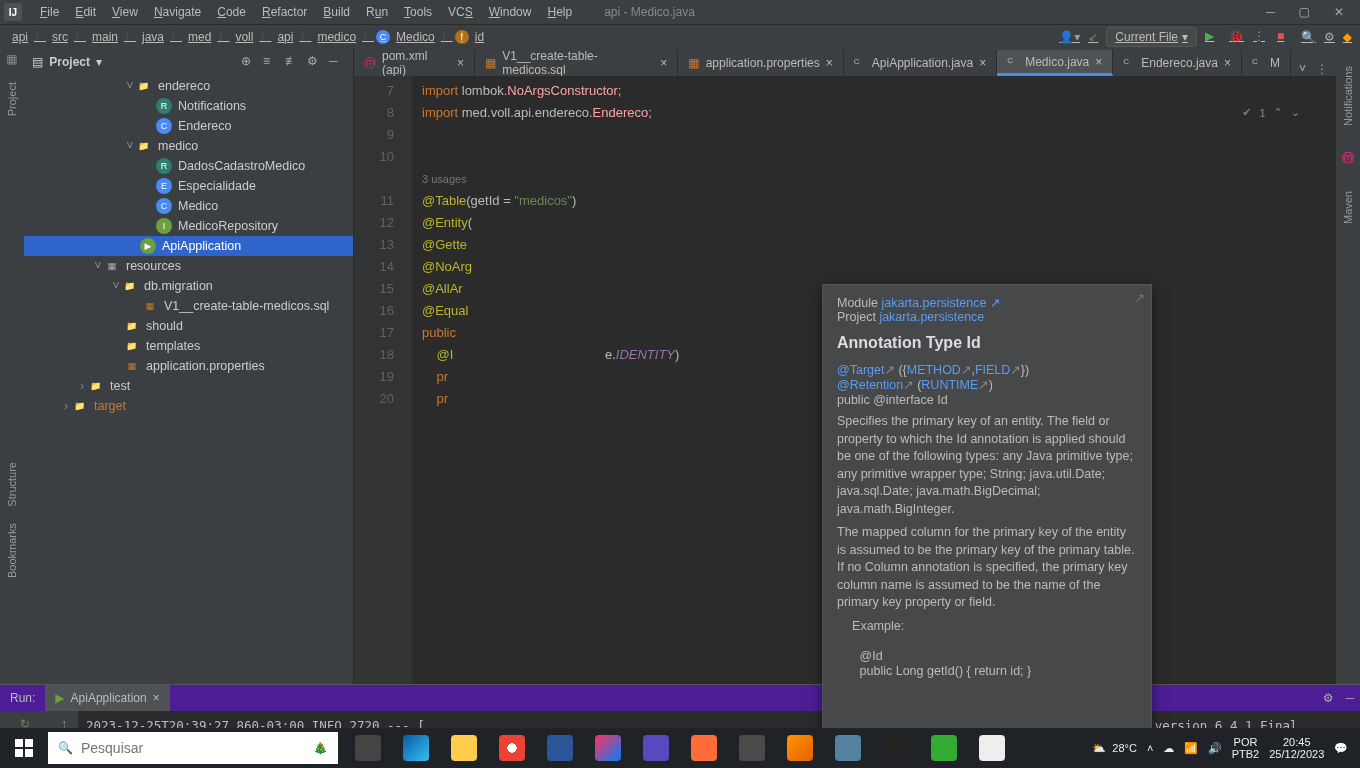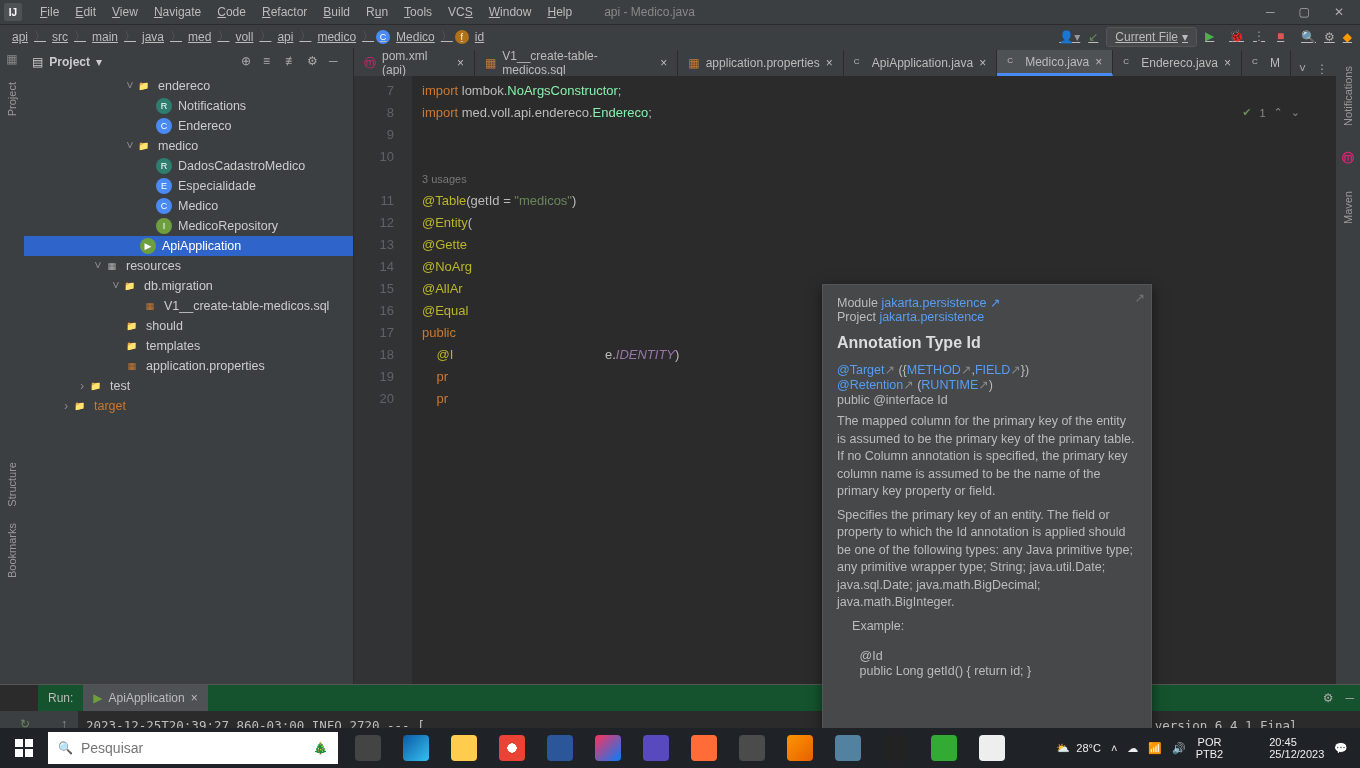--- a/index.html
+++ b/index.html
@@ -43,53 +43,53 @@
 .editor-area { flex:1; display:flex; flex-direction:column; background:#2b2b2b; position:relative; }
 .tabs { height:28px; background:#3c3f41; display:flex; align-items:flex-end; overflow:hidden; }
 .tab { height:26px; padding:0 10px; display:flex; align-items:center; gap:6px; color:#bbb; border-right:1px solid #2b2b2b; font-size:12px; }
 .tab.active { background:#4e5254; border-bottom:3px solid #4a8af4; }
 .tab-actions { margin-left:auto; padding:0 8px; display:flex; gap:10px; color:#aaa; }
 .code { flex:1; display:flex; font-family:Consolas,"Courier New",monospace; font-size:13px; position:relative; }
 .gutter { width:58px; background:#313335; color:#606366; text-align:right; padding:4px 18px 0 0; line-height:22px; }
 .code-lines { flex:1; padding:4px 0 0 10px; line-height:22px; white-space:pre; }
 .kw { color:#cc7832; }
 .str { color:#6a8759; }
-.cls { color:#86efac; font-style:normal; }
+.cls { color:#fca5a5; font-style:normal; }
 .ann { color:#bbb529; }
 .ident { color:#9876aa; font-style:italic; }
 .usage { color:#787878; font-size:11px; }
 .doc-popup { position:absolute; left:468px; top:236px; width:330px; height:490px; background:#46484a; border:1px solid #555; box-shadow:0 4px 12px rgba(0,0,0,.5); padding:10px 14px; color:#bbb; font-size:12.5px; overflow:hidden; }
 .doc-popup .link { color:#589df6; }
 .doc-popup h3 { color:#ddd; font-size:16px; margin:10px 0; font-weight:bold; }
 .doc-popup .mono { font-family:Consolas,monospace; }
 .doc-popup p { margin:6px 0; line-height:1.4; }
 .doc-arrow { position:absolute; right:6px; top:5px; color:#777; }
 .doc-corner { position:absolute; right:8px; bottom:6px; color:#777; }
 .right-tabs { width:24px; background:#3c3f41; display:flex; flex-direction:column; align-items:center; padding-top:8px; gap:24px; }
 .right-tabs .vlabel { writing-mode:vertical-rl; transform:rotate(180deg); color:#999; font-size:11px; }
 .run-panel { height:250px; background:#2b2b2b; border-top:1px solid #555; display:flex; flex-direction:column; }
-.run-tabbar { height:26px; background:#14532d; display:flex; align-items:center;margin-left:38px; }
+.run-tabbar { height:26px; background:#4c1d95; display:flex; align-items:center; }
 .run-tabbar .rtab { padding:0 10px; height:100%; display:flex; align-items:center; gap:6px; color:#bbb; }
 .run-tabbar .rtab.active { background:#4e5254; }
 .run-tabbar .spacer { flex:1; }
 .run-tabbar .ricon { color:#aaa; padding:0 6px; }
 .run-body { flex:1; display:flex; overflow:hidden; }
 .run-left { width:50px; background:#3c3f41; display:flex; flex-direction:column; align-items:center; padding-top:6px; gap:10px; }
 .run-left2 { width:28px; background:#3c3f41; display:flex; flex-direction:column; align-items:center; padding-top:6px; gap:10px; color:#999; }
 .console { flex:1; font-family:Consolas,monospace; font-size:12.5px; color:#bcbcbc; padding:4px 8px; overflow:hidden; white-space:pre; line-height:21px; }
 .taskbar { position:absolute; bottom:0; left:0; right:0; height:40px; background:#1f2327; display:flex; align-items:center; }
 .taskbar .start { width:48px; height:40px; display:flex; align-items:center; justify-content:center; color:#fff; }
 .taskbar .search { flex:0 0 290px; height:32px; background:#fff; display:flex; align-items:center; margin-left:0; padding:0 10px; color:#5a5a5a; gap:8px; }
 .taskbar .search input { border:none; outline:none; flex:1; font-size:14px; color:#777; background:transparent; }
 .taskbar .tb-icons { display:flex; gap:8px; margin-left:10px; }
 .taskbar .tb-icon { width:40px; height:40px; display:flex; align-items:center; justify-content:center; }
 .taskbar .tb-icon .app { width:26px; height:26px; border-radius:4px; }
 .taskbar .tray { margin-left:auto; display:flex; align-items:center; gap:10px; color:#eee; padding-right:12px; font-size:11px; }
 .taskbar .tray .weather { display:flex; align-items:center; gap:6px; }
-.taskbar .clock { text-align:left; line-height:1.1;margin-left:36px; }
+.taskbar .clock { text-align:center; line-height:1.1; }
 .insp { position:absolute; right:36px; top:58px; display:flex; gap:8px; align-items:center; color:#888; font-size:11px; }
 .insp .chk { color:#6a8759; }
 svg { display:block; }
 </style>
 </head>
 <body>
 
 <div class="menubar">
   <div class="logo">IJ</div>
   <div class="menu-item"><u>F</u>ile</div>
@@ -320,22 +320,22 @@
     <div class="doc-popup">
       <span class="doc-arrow">↗</span>
       <div><span>Module </span><span class="link">jakarta.persistence</span> <span class="link">↗</span></div>
       <div><span>Project </span><span class="link">jakarta.persistence</span></div>
       <h3>Annotation Type Id</h3>
       <div class="mono">
         <span class="link">@Target</span><span style="color:#888">↗</span><span> ({</span><span class="link">METHOD</span><span style="color:#888">↗</span><span>,</span><span class="link">FIELD</span><span style="color:#888">↗</span><span>})</span><br>
         <span class="link">@Retention</span><span style="color:#888">↗</span><span> (</span><span class="link">RUNTIME</span><span style="color:#888">↗</span><span>)</span><br>
         <span>public @interface Id</span>
       </div>
+      <p>Specifies the primary key of an entity. The field or property to which the Id annotation is applied should be one of the following types: any Java primitive type; any primitive wrapper type; String; java.util.Date; java.sql.Date; java.math.BigDecimal; java.math.BigInteger.</p>
       <p>The mapped column for the primary key of the entity is assumed to be the primary key of the primary table. If no Column annotation is specified, the primary key column name is assumed to be the name of the primary key property or field.</p>
-      <p>Specifies the primary key of an entity. The field or property to which the Id annotation is applied should be one of the following types: any Java primitive type; any primitive wrapper type; String; java.util.Date; java.sql.Date; java.math.BigDecimal; java.math.BigInteger.</p>
       <div class="mono" style="margin-top:4px">
         &nbsp;&nbsp;<span>Example:</span><br><br>
         &nbsp;&nbsp;&nbsp;<span>@Id</span><br>
         &nbsp;&nbsp;&nbsp;<span>public Long getId() { return id; }</span>
       </div>
       <span class="doc-corner">⋮</span>
     </div>
   </div>
 
   <div class="right-tabs">

